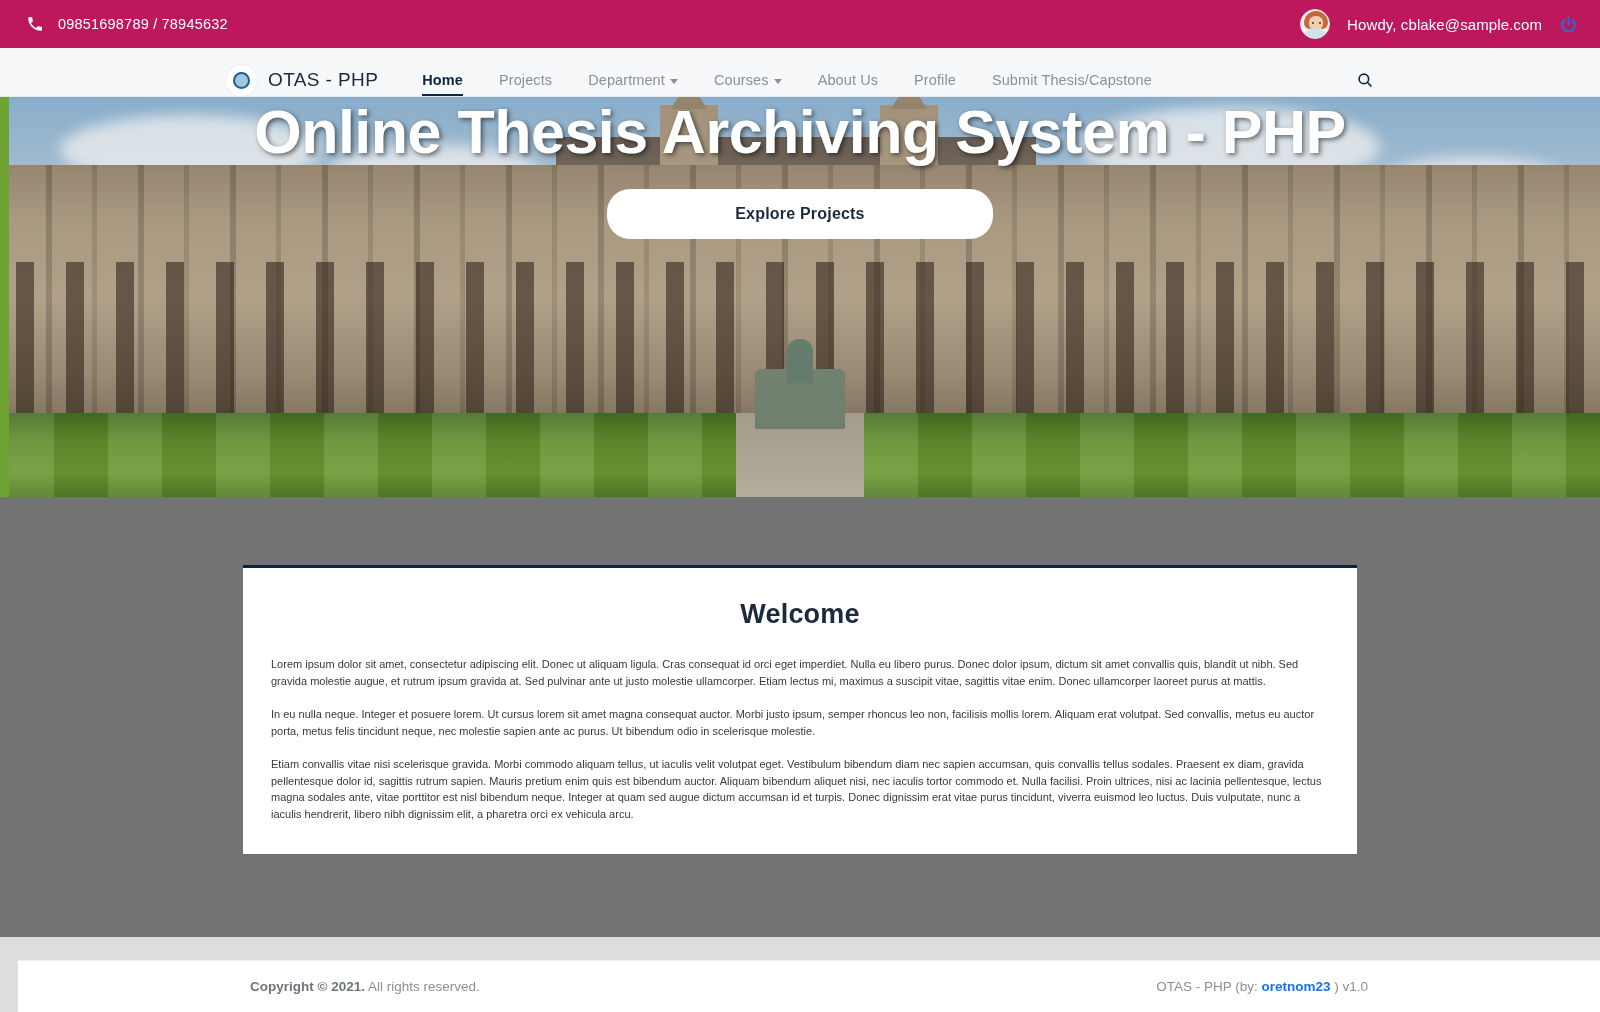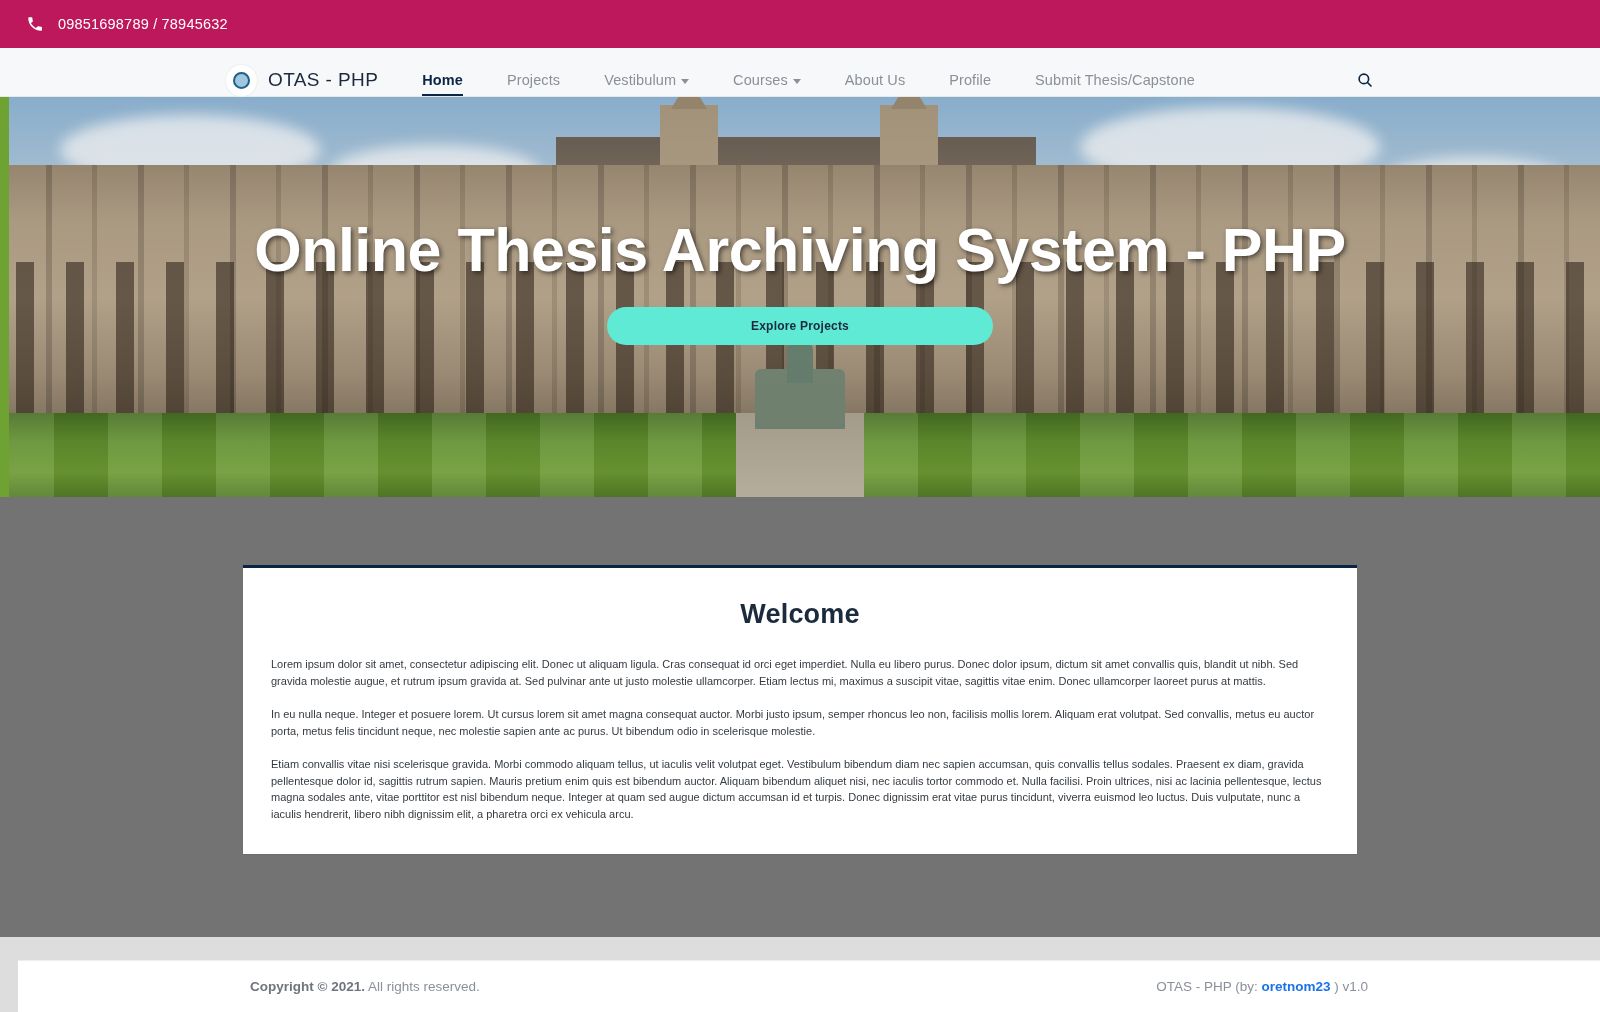--- a/index.html
+++ b/index.html
@@ -99,21 +99,21 @@
     width: 17px; height: 17px; border-radius: 50%;
     border: 2.5px solid #1e5f8c;
     background: #9fc7e0;
   }
   .brand-text {
     font-size: 19px;
     color: #1b2a3d;
     letter-spacing: .4px;
     font-weight: 400;
   }
-  .nav-links { display: flex; align-items: center; gap: 8px; }
+  .nav-links { display: flex; align-items: center; gap: 0; }
   .nav-link {
     font-size: 14.5px;
     color: #8a9099;
     padding: 4px 18px;
     cursor: pointer;
     white-space: nowrap;
     position: relative;
     letter-spacing: .1px;
   }
   .nav-link.active {
@@ -226,39 +226,38 @@
     background: #6f8a78; border-radius: 12px 12px 0 0;
   }
   .hero-overlay {
     position: absolute; inset: 0;
     background: linear-gradient(to bottom, rgba(0,0,0,.05), rgba(0,0,0,.12));
   }
   .hero-content {
     position: absolute; inset: 0;
     display: flex; flex-direction: column;
     align-items: center; justify-content: flex-start;
-    padding-top: 118px;
   }
   .hero-title {
     color: #ffffff;
     font-size: 61px;
     font-weight: bold;
     letter-spacing: -.5px;
     text-shadow: 2px 2px 5px rgba(0,0,0,.55);
     margin: 0;
     white-space: nowrap;
   }
   .hero-btn {
     margin-top: 22px;
     width: 386px;
-    height: 38px;
+    height: 50px;
     border-radius: 23px;
-    background: #5eead4;
+    background: #ffffff;
     color: #1b2a3d;
-    font-size: 12px;
+    font-size: 16px;
     font-weight: bold;
     border: none;
     cursor: pointer;
     display: flex; align-items: center; justify-content: center;
     letter-spacing: .2px;
     font-family: "Liberation Sans", sans-serif;
   }
   .hero-leftbar {
     position: absolute;
     left: 0; top: 0; bottom: -112px;
@@ -325,40 +324,56 @@
 <body>
 
 <div class="topbar">
   <div class="topbar-left">
     <span class="phone-icon">
       <svg viewBox="0 0 24 24" width="18" height="18" fill="currentColor">
         <path d="M6.6 10.8c1.4 2.8 3.8 5.1 6.6 6.6l2.2-2.2c.3-.3.7-.4 1.1-.3 1.2.4 2.5.6 3.8.6.6 0 1 .4 1 1V20c0 .6-.4 1-1 1C10.6 21 3 13.4 3 4c0-.6.4-1 1-1h3.5c.6 0 1 .4 1 1 0 1.3.2 2.6.6 3.8.1.4 0 .8-.3 1.1l-2.2 1.9z"></path>
       </svg>
     </span>
     <span>09851698789 / 78945632</span>
+  </div>
+  <div class="topbar-right">
+    <span class="avatar">
+      <span class="hair"></span>
+        <span class="face"></span>
+      <span class="eye-l"></span>
+        <span class="eye-r"></span>
+        <span class="body"></span>
+    </span>
+    <span class="howdy">Howdy, cblake@sample.com</span>
+    <span class="power-icon">
+      <svg viewBox="0 0 24 24" width="19" height="19" fill="none" stroke="currentColor" stroke-width="2.4" stroke-linecap="round">
+        <path d="M12 3v9"></path>
+        <path d="M6.5 6.6a8 8 0 1 0 11 0"></path>
+      </svg>
+    </span>
   </div>
 </div>
 
 <div class="navbar">
   <div class="nav-inner">
     <div class="brand">
       <span class="brand-logo">
         <span class="brand-logo-inner"></span>
       </span>
       <span class="brand-text">OTAS - PHP</span>
     </div>
     <div class="nav-links">
       <div class="nav-link active">
         <span>Home</span>
       </div>
       <div class="nav-link">
         <span>Projects</span>
       </div>
       <div class="nav-link">
-        <span>Vestibulum</span><i class="caret"></i>
+        <span>Department</span><i class="caret"></i>
       </div>
       <div class="nav-link">
         <span>Courses</span><i class="caret"></i>
       </div>
       <div class="nav-link">
         <span>About Us</span>
       </div>
       <div class="nav-link">
         <span>Profile</span>
       </div>

